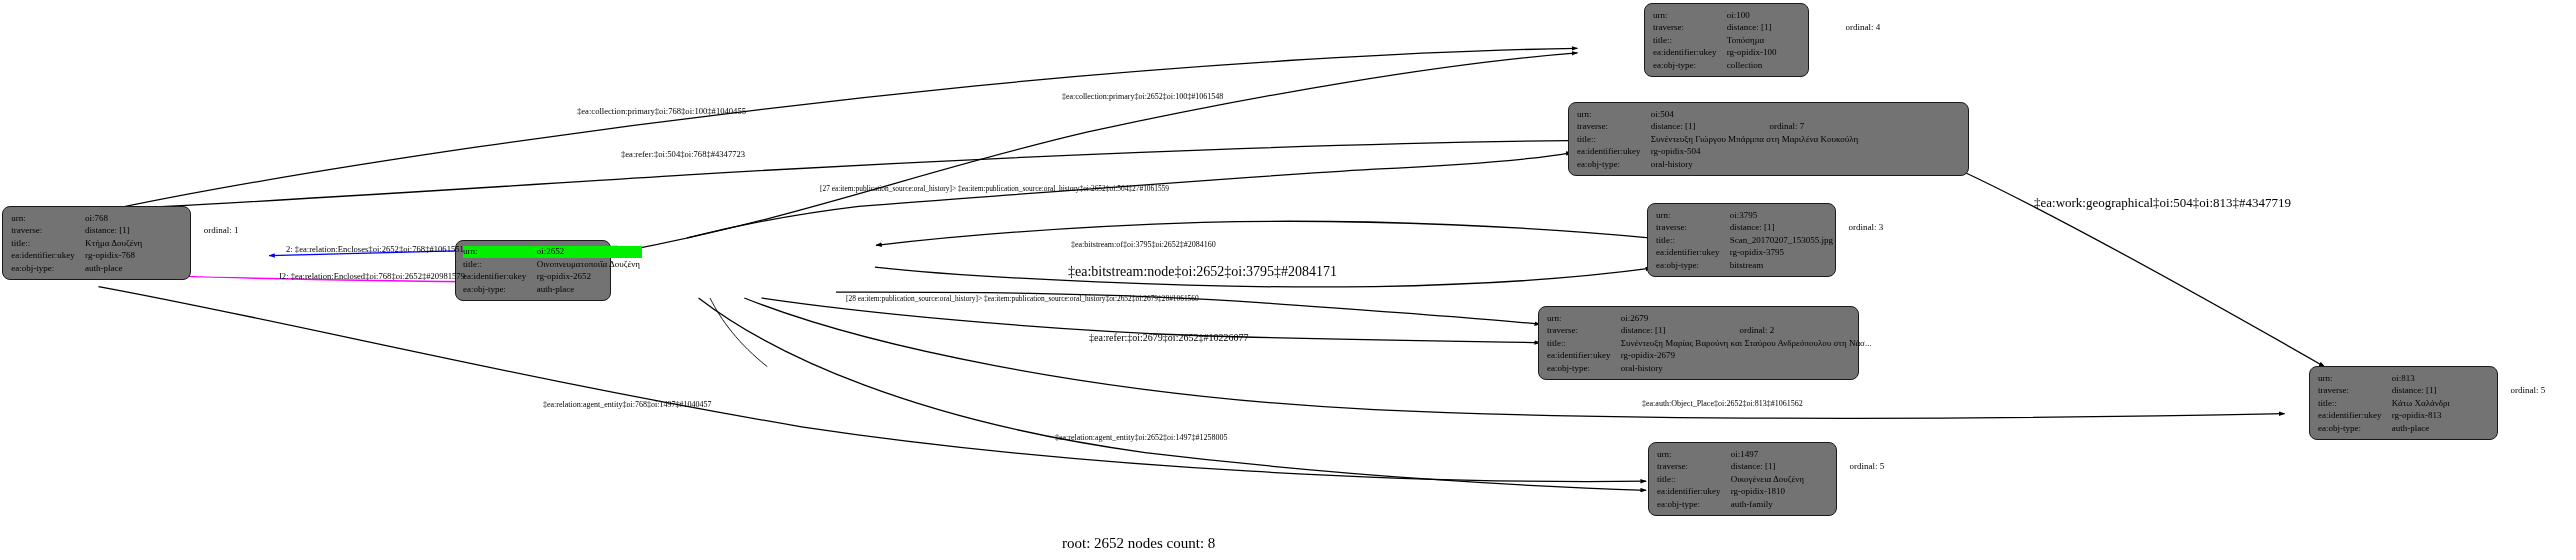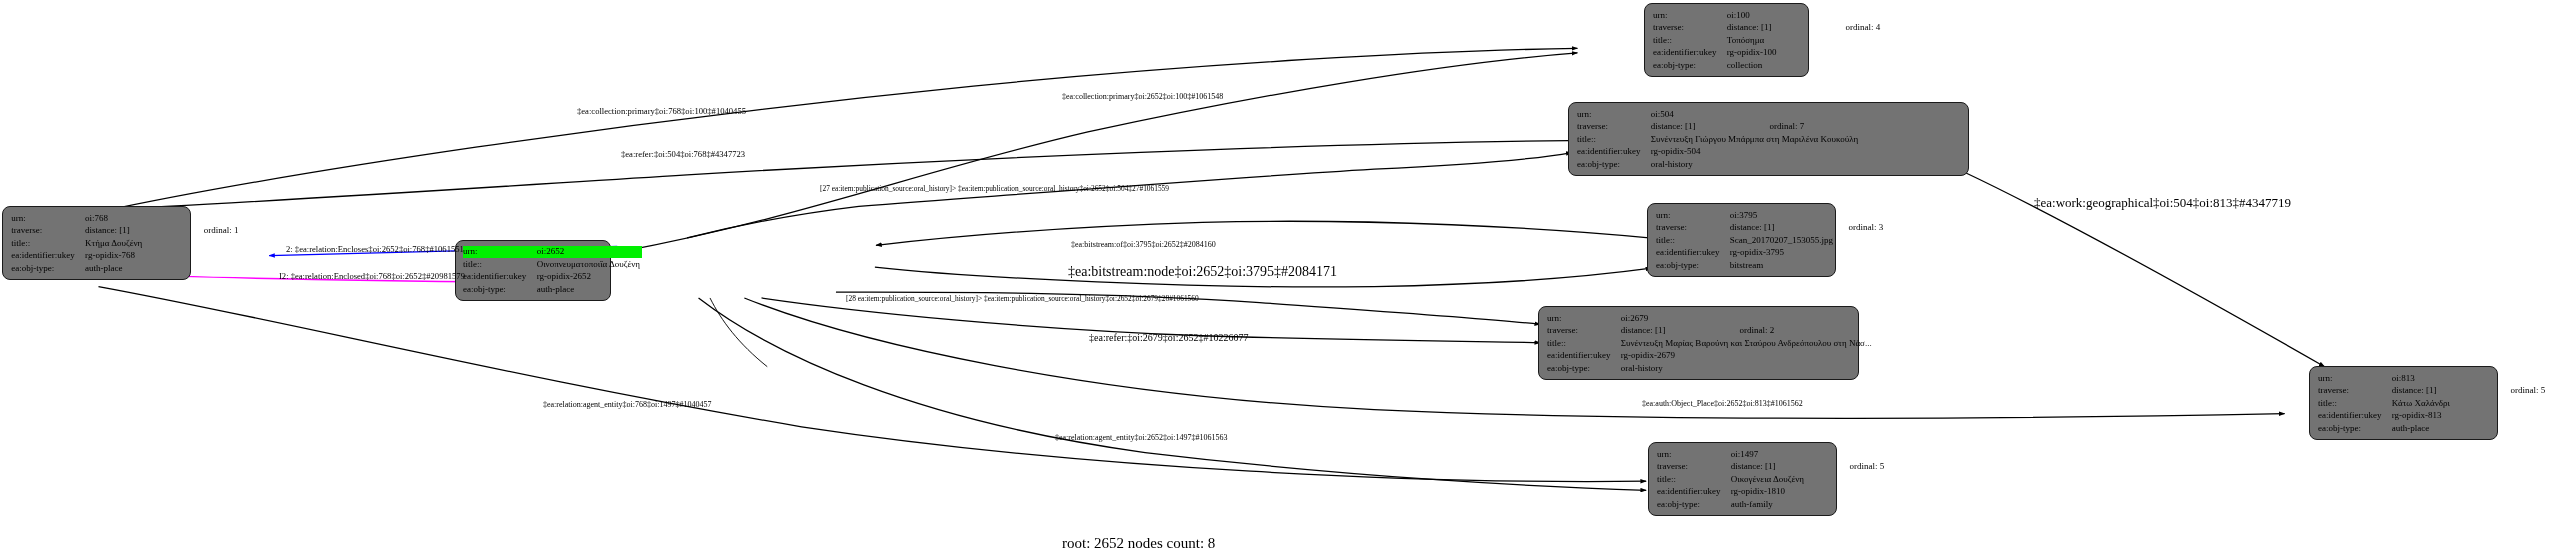--- a/index.html
+++ b/index.html
@@ -360,18 +360,18 @@
   <div class="edge-label" style="left:846px; top:294px; font-size:7.4px;">[28 ea:item:publication_source:oral_history]&gt; ‡ea:item:publication_source:oral_history‡oi:2652‡oi:2679‡28#1061560</div>
 
   <div class="edge-label" style="left:1089px; top:332px; font-size:10px;">‡ea:refer:‡oi:2679‡oi:2652‡#10226077</div>
 
   <div class="edge-label" style="left:2034px; top:195px; font-size:13px;">‡ea:work:geographical‡oi:504‡oi:813‡#4347719</div>
 
   <div class="edge-label" style="left:1642px; top:399px; font-size:8px;">‡ea:auth:Object_Place‡oi:2652‡oi:813‡#1061562</div>
 
   <div class="edge-label" style="left:543px; top:400px; font-size:8px;">‡ea:relation:agent_entity‡oi:768‡oi:1497‡#1040457</div>
 
-  <div class="edge-label" style="left:1055px; top:433px; font-size:8px;">‡ea:relation:agent_entity‡oi:2652‡oi:1497‡#1061563</div>
+  <div class="edge-label" style="left:1055px; top:433px; font-size:8px;">‡ea:relation:agent_entity‡oi:2652‡oi:1497‡#1258005</div>
 
   <div class="caption" style="left:1062px; top:535px;">root: 2652 nodes count: 8</div>
 
 </div>
 
 
 </body></html>

